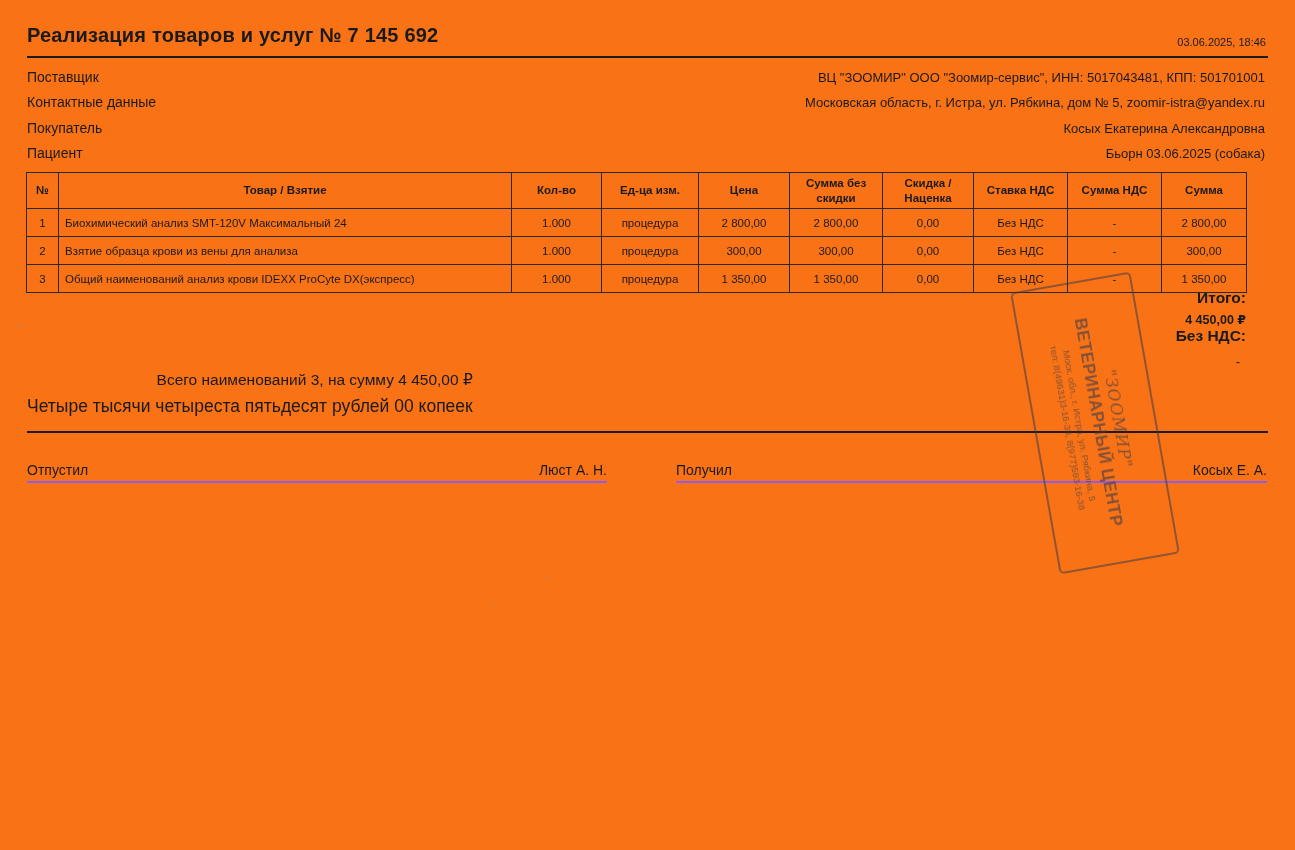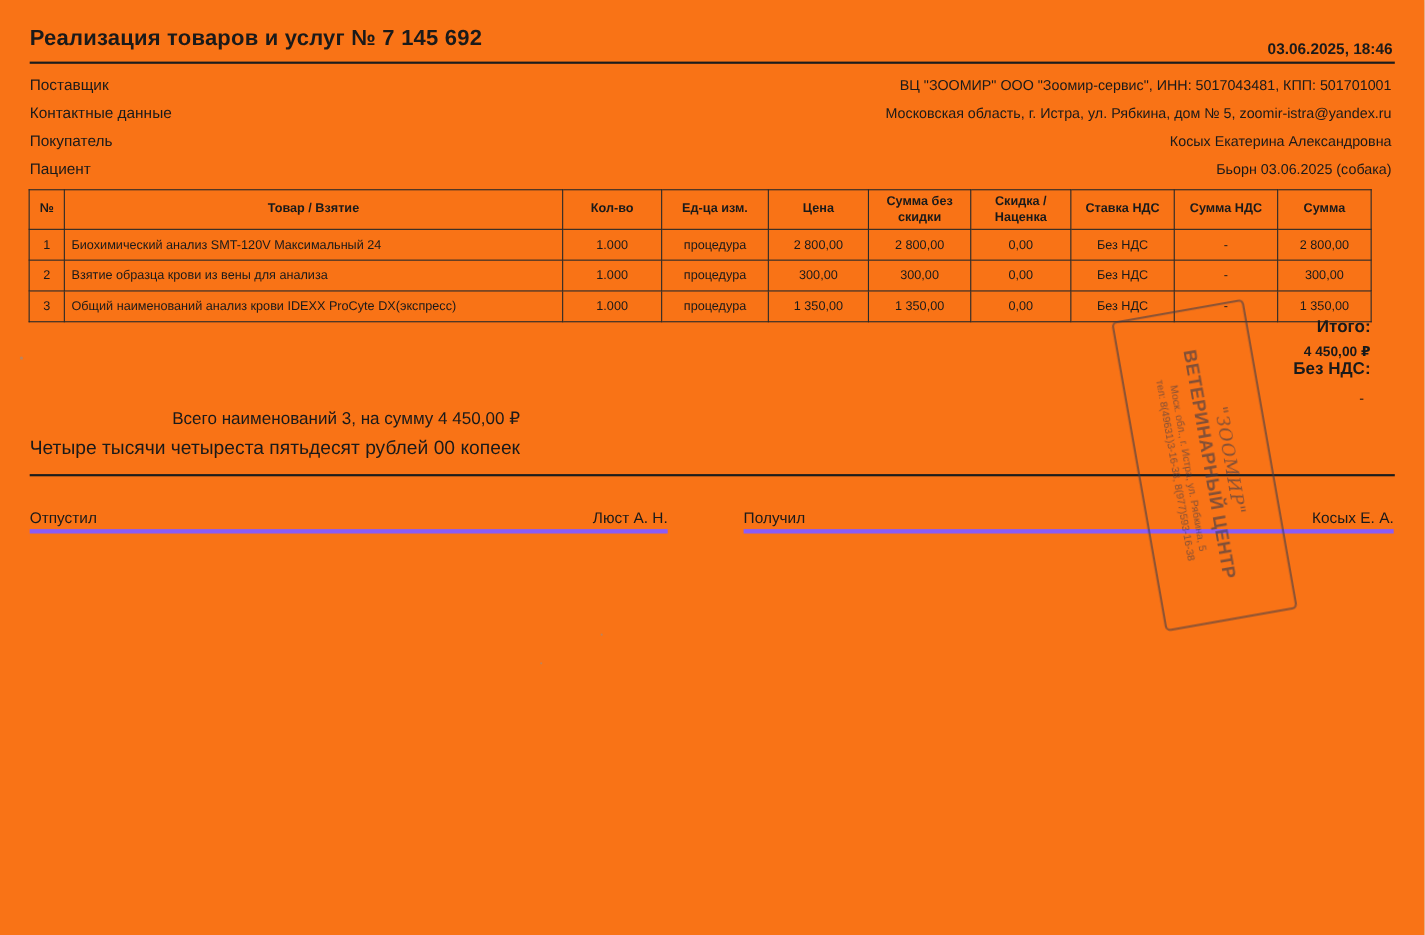--- a/index.html
+++ b/index.html
@@ -12,21 +12,21 @@
     overflow:hidden;
     box-shadow:0 0 4px rgba(0,0,0,.2);
   }
   
   .doc-title{
     position:absolute;left:27px;top:24px;
     font-size:20px;font-weight:bold;letter-spacing:.2px;
   }
   .doc-datetime{
     position:absolute;right:29px;top:36px;
-    font-size:14px;font-weight:700;
+    font-size:11px;font-weight:400;
   }
   .rule{position:absolute;left:27px;right:27px;height:2px;background:#1c1c1c;}
   .rule.title-rule{top:56px;}
   .rule.mid-rule{top:431px;}
 
   
   .parties{position:absolute;left:27px;right:30px;top:69px;}
   .party-row{display:flex;justify-content:space-between;align-items:baseline;height:25.3px;}
   .party-label{font-size:14px;}
   .party-value{font-size:13px;text-align:right;}
@@ -55,21 +55,21 @@
   .totals .vat-value{font-size:13px;margin-top:9px;padding-right:6px;}
 
   
   .summary{position:absolute;left:27px;top:371px;text-align:right;}
   .summary .items-line{font-size:15.5px;}
   .summary .amount-words{font-size:17.5px;margin-top:7px;}
 
   
   .sig{
     position:absolute;top:450px;height:28px;
-    border-bottom:4px solid #8b5cf6;
+    border-bottom:2px solid #8b5cf6;
     display:flex;justify-content:space-between;align-items:flex-end;
     padding-bottom:3px;font-size:14px;
   }
   .sig.sig-left{left:27px;width:580px;}
   .sig.sig-right{left:676px;width:591px;}
 
   
   .stamp{
     position:absolute;left:952px;top:362px;
     width:282px;height:118px;

